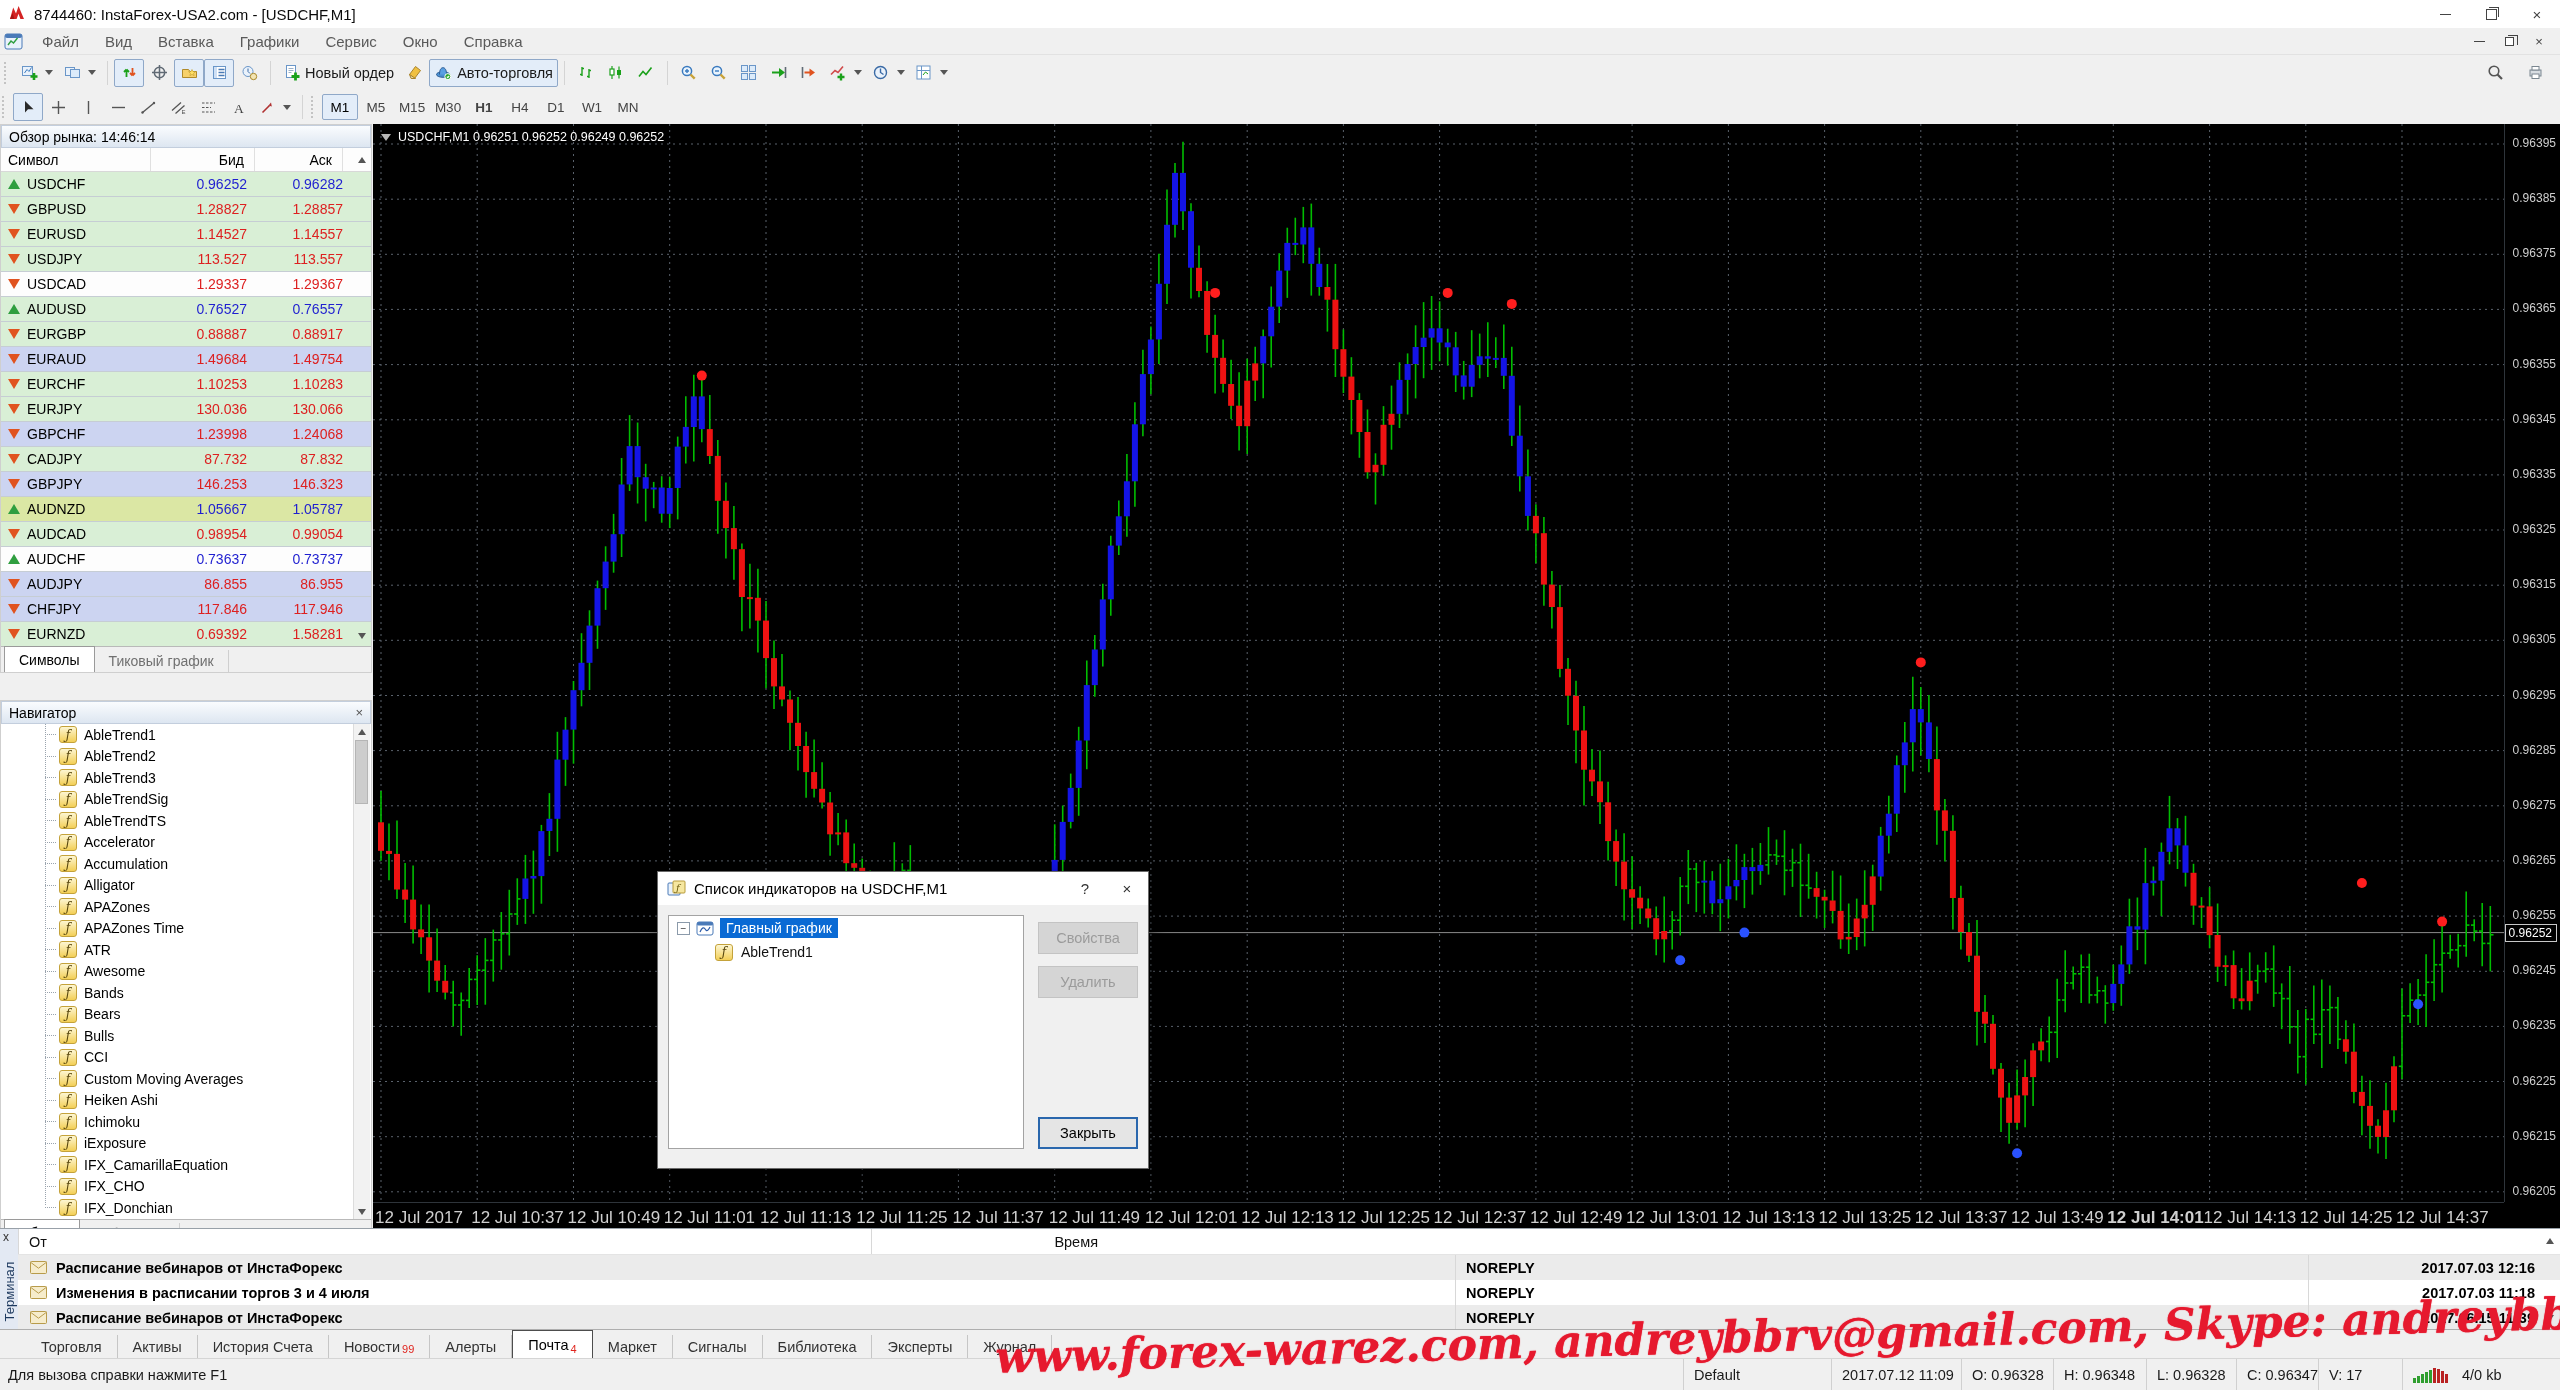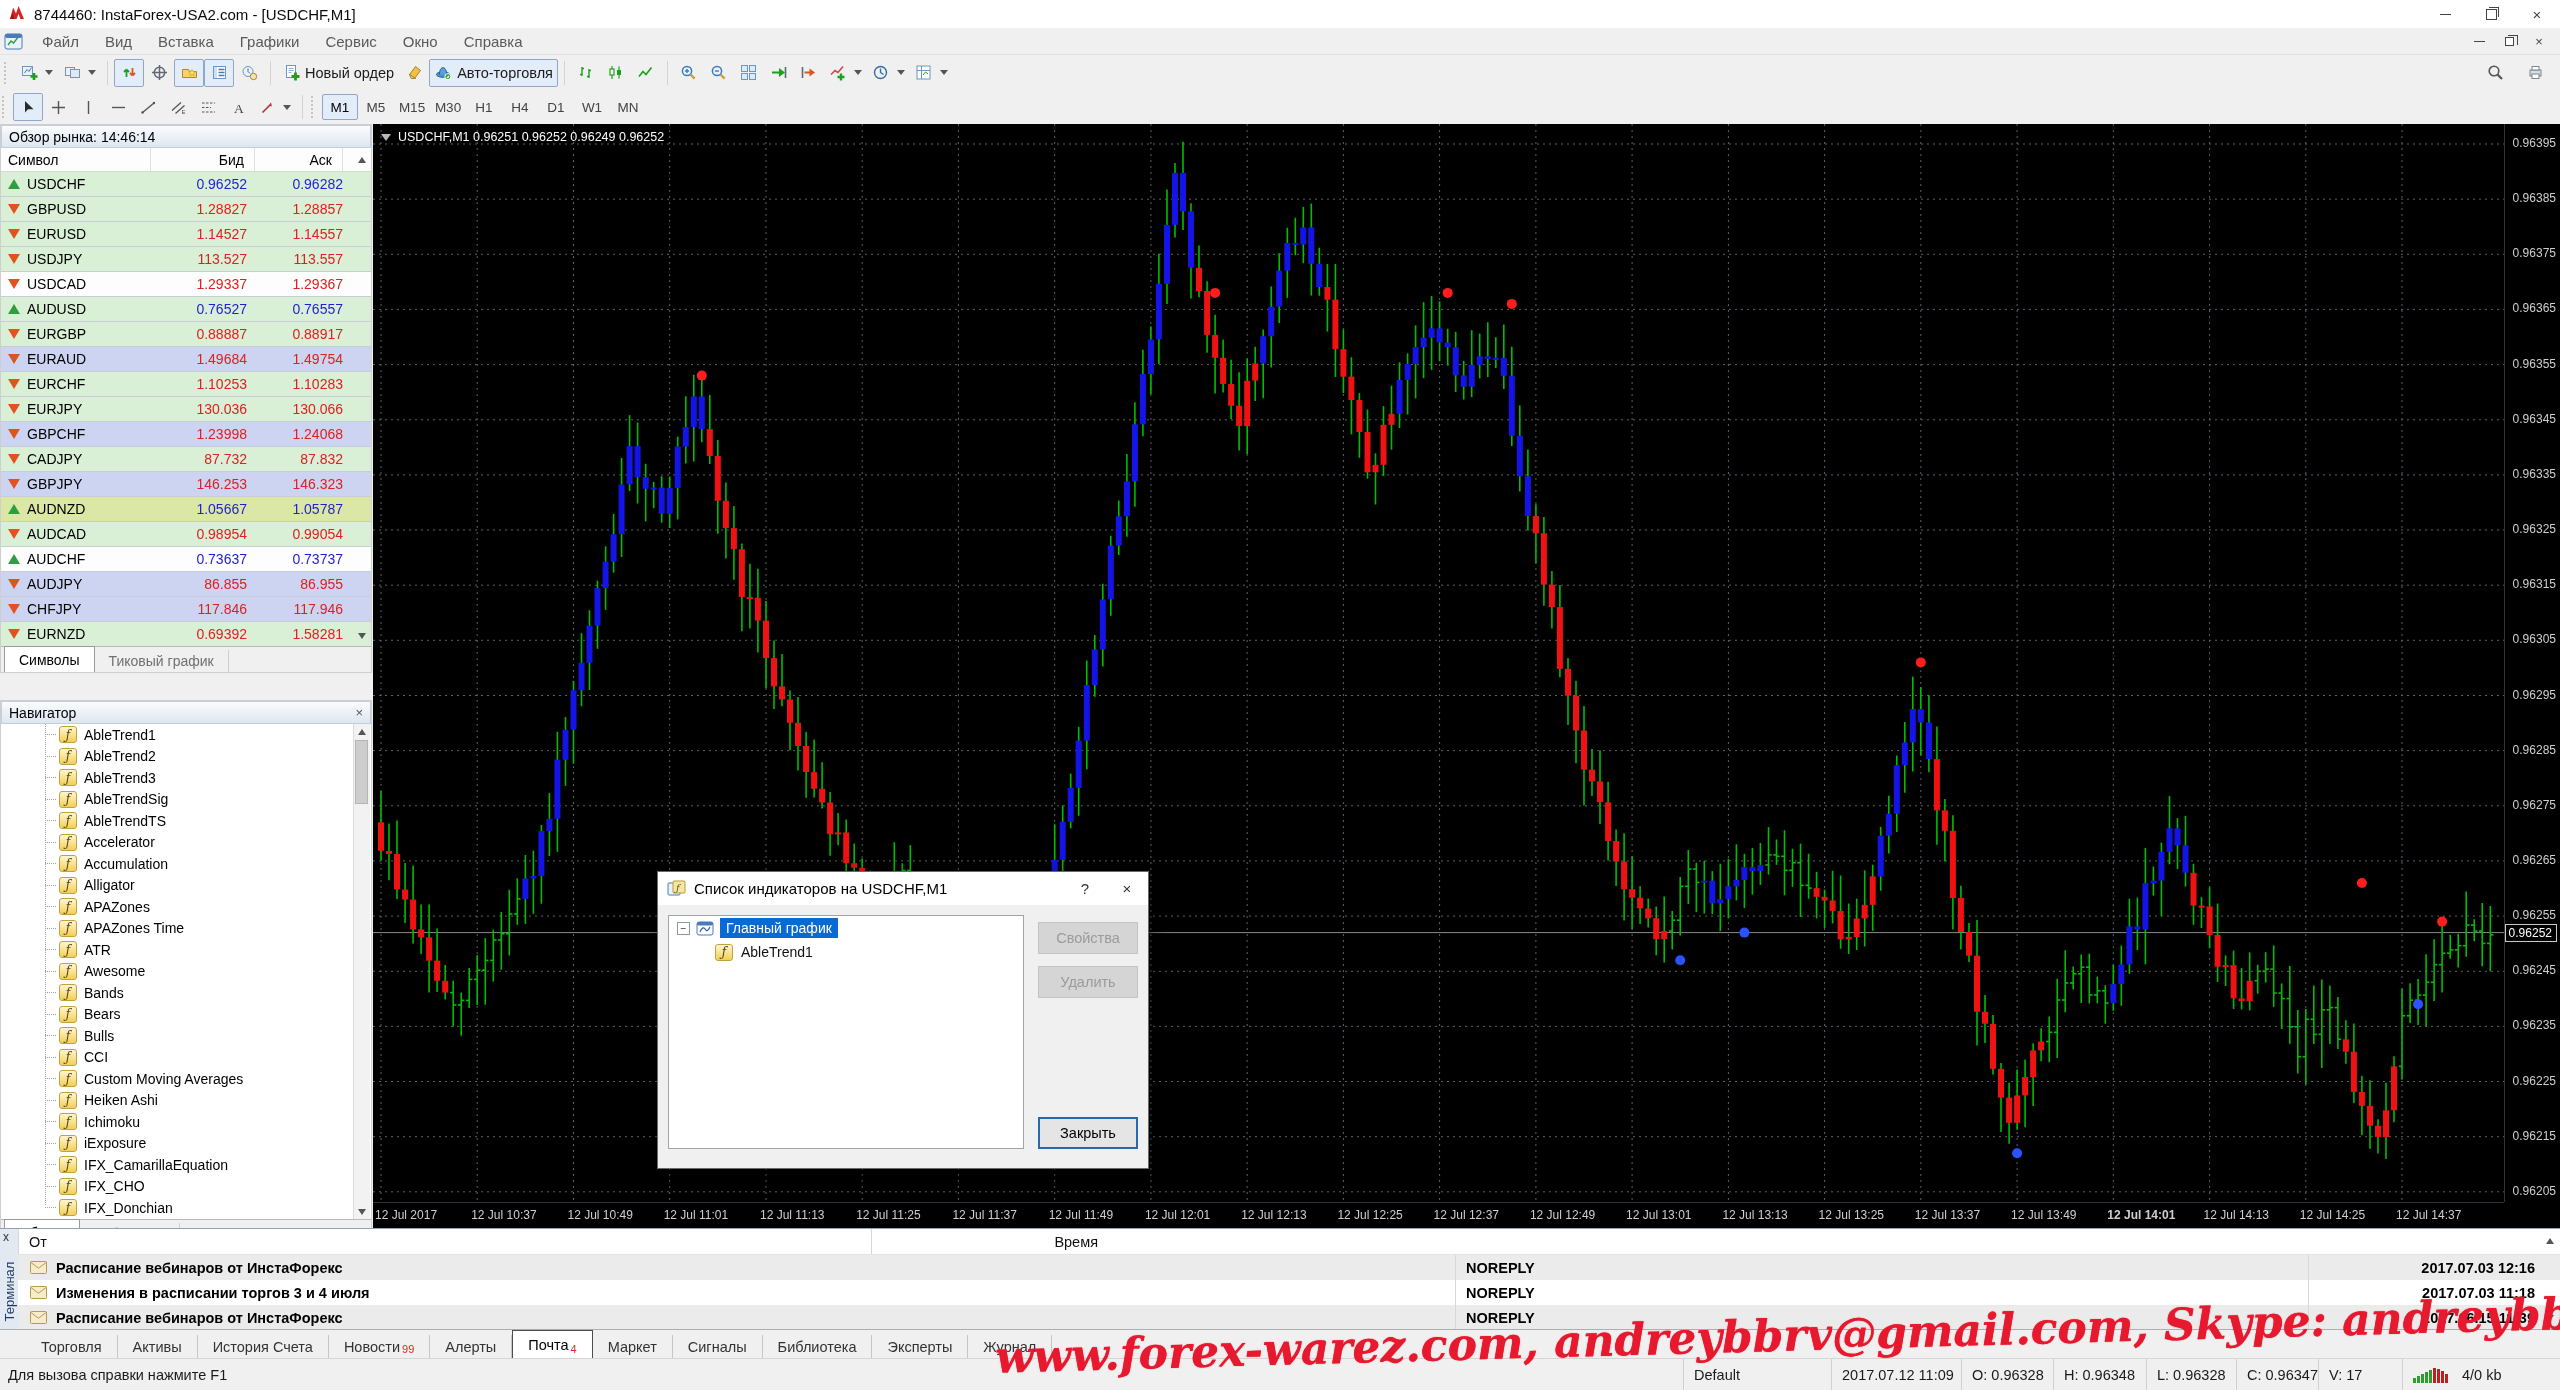--- a/index.html
+++ b/index.html
@@ -73,21 +73,21 @@
   .vs-thumb{position:absolute;left:1px;width:13px;background:#cdcdcd;border:1px solid #b5b5b5;box-sizing:border-box}
   
   .chart{position:absolute;left:373px;top:124px;width:2187px;height:1104px;background:#000}
   .chart-info{position:absolute;left:8px;top:6px;display:flex;align-items:center;gap:7px;color:#fff;font-size:12.5px}
   .chart-info .oneclick{width:0;height:0;border-left:5px solid transparent;border-right:5px solid transparent;border-top:7px solid #b8b8b8}
   .price-scale{position:absolute;left:2131px;top:0;width:56px;height:1078px;border-left:1px solid #2e343a}
   .tick{position:absolute;right:5px;font-size:12px;color:#cfcfcf;white-space:nowrap}
   .cur-price{position:absolute;left:2132px;width:52px;height:18px;background:#000;border:1px solid #c8c8c8;
              color:#fff;font-size:12px;display:flex;align-items:center;justify-content:flex-end;padding-right:4px;box-sizing:border-box}
   .time-axis{position:absolute;left:0;top:1078px;width:2131px;height:26px;border-top:1px solid #2e343a}
-  .tlabel{position:absolute;top:5px;font-size:12px;color:#cfcfcf;white-space:nowrap}
+  .tlabel{position:absolute;top:5px;font-size:17px;color:#cfcfcf;white-space:nowrap}
   
   .terminal{position:absolute;left:0;top:1228px;width:2560px;height:130px;background:#fff;border-top:1px solid #98a0a8;box-sizing:border-box}
   .term-side{position:absolute;left:0;top:0;width:18px;height:100px;background:#e3e9f3;border-right:1px solid #c7cdd8}
   .term-x{position:absolute;left:3px;top:1px;font-size:12px;color:#333}
   .term-vlabel{position:absolute;left:-39px;top:55px;font-size:13px;color:#1e3a5f;transform:rotate(-90deg);width:96px;text-align:center}
   .term-head{position:absolute;left:18px;top:0;width:2542px;height:26px;display:flex;font-size:14.5px;color:#111;
              border-bottom:1px solid #e4e4e4;box-sizing:border-box;background:#fff}
   .term-head .c,.term-row .c{display:flex;align-items:center;box-sizing:border-box}
   .tc1{width:1437px;padding-left:12px}
   .tc2{width:853px;padding-left:10px;border-left:1px solid #d8d8d8}
@@ -472,21 +472,21 @@
           <span class="ddarrow"></span>
         </button>
       </span>
     <span class="tsep"></span>
     <span class="grip"></span>
     <span id="timeframe-buttons" style="display:flex;align-items:center">
         <button class="tfbtn active" type="button">M1</button>
         <button class="tfbtn" type="button" style="background: transparent;">M5</button>
         <button class="tfbtn" type="button" style="background: transparent;">M15</button>
         <button class="tfbtn" type="button" style="background: transparent;">M30</button>
-        <button class="tfbtn" type="button" style="background: transparent;">H1</button>
+        <button class="tfbtn" type="button" style="background: transparent; font-weight: bold;">H1</button>
         <button class="tfbtn" type="button" style="background: transparent;">H4</button>
         <button class="tfbtn" type="button" style="background: transparent;">D1</button>
         <button class="tfbtn" type="button" style="background: transparent;">W1</button>
         <button class="tfbtn" type="button" style="background: transparent;">MN</button>
       </span>
   </div>
 
   <div class="mw-panel">
     <div class="panel-header mw-head">
       <span>Обзор рынка: 14:46:14</span>

